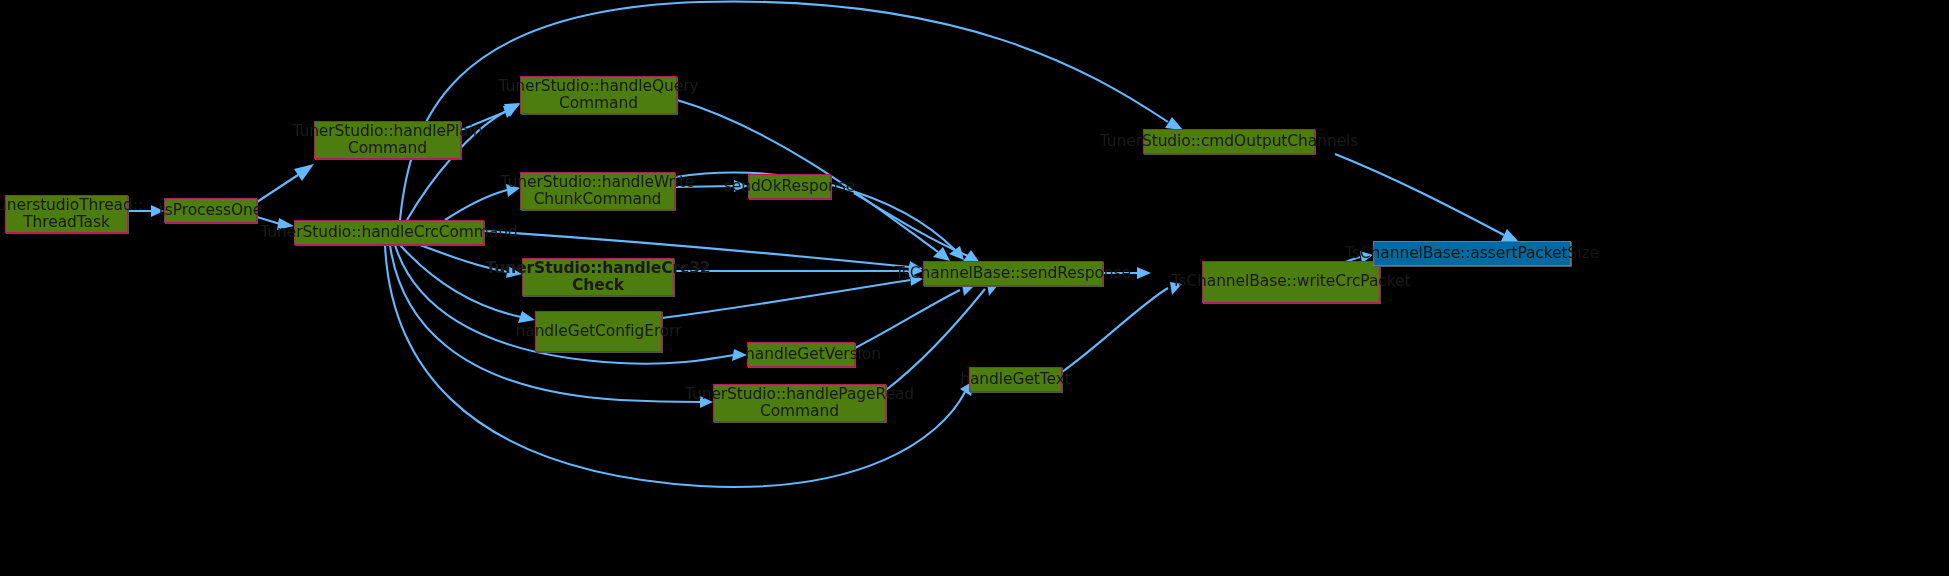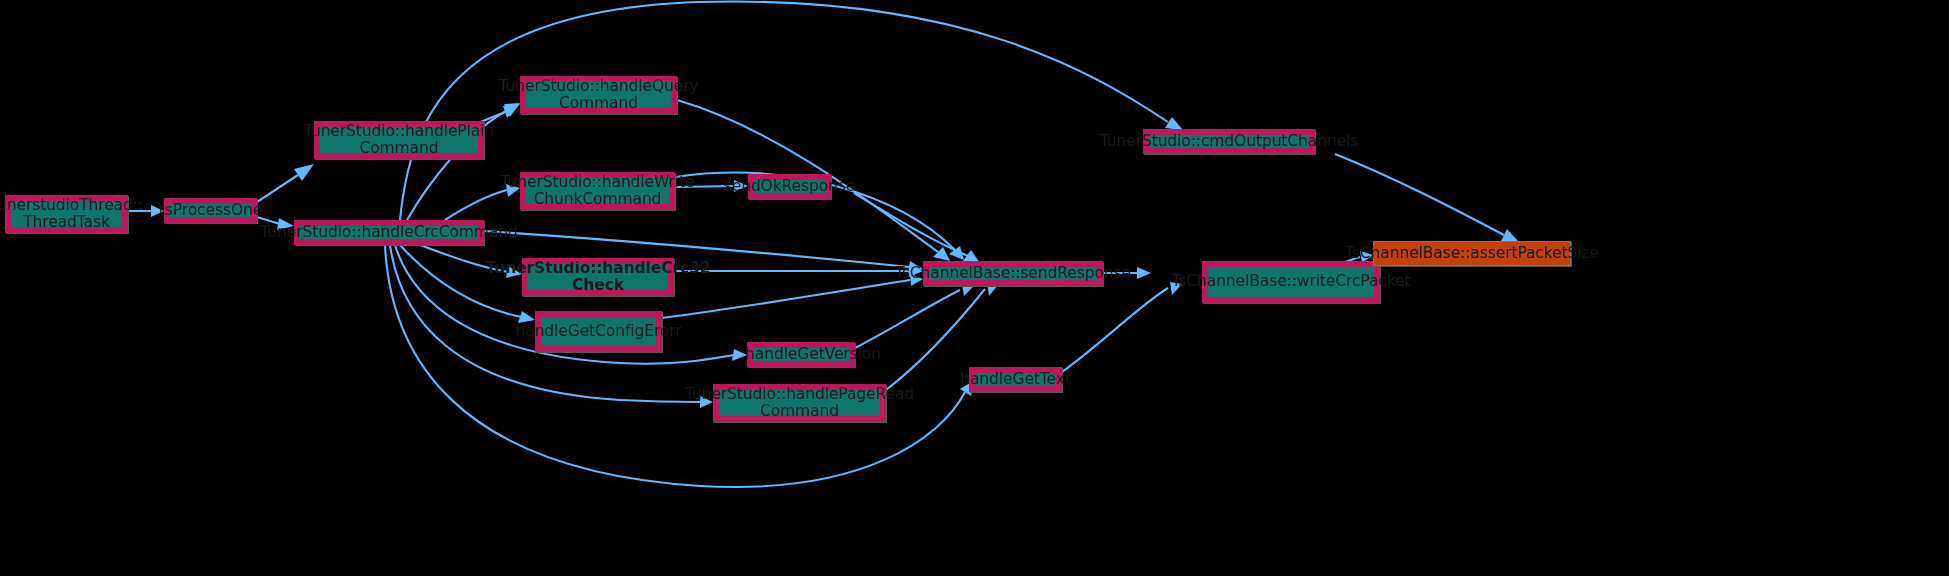--- a/index.html
+++ b/index.html
@@ -18,36 +18,36 @@
   svg.graph {
     position: absolute;
     inset: 0;
     width: 1949px;
     height: 576px;
     display: block;
   }
   .node-box {
     position: absolute;
     box-sizing: border-box;
-    background: #0f766e;
-    border: 6px solid #be185d;
+    background: #4d7c0f;
+    border: 1px solid #be185d;
     display: flex;
     align-items: center;
     justify-content: center;
     text-align: center;
     color: #1a1a1a;
     font-size: 15.5px;
     line-height: 1.12;
     letter-spacing: -0.1px;
     white-space: pre-line;
     padding: 0 5px;
     box-shadow: 1px 1px 0 0 #555555;
   }
   .node-box.highlight {
-    background: #c2410c;
+    background: #0369a1;
     color: #151515;
     border: 1px solid #777777;
     text-align: right;
   }
   .edge-path {
     fill: none;
     stroke: #63b8ff;
     stroke-width: 2.1;
   }
   .edge-head {
@@ -187,21 +187,21 @@
       <polygon class="edge-head" points="1360,251 1373,255 1362,263"></polygon>
     </g>
 
   </svg>
 
   <div class="node-box" style="left:5px;top:195px;width:123px;height:38px;">TunerstudioThread::
 ThreadTask</div>
 
   <div class="node-box" style="left:164px;top:198px;width:93px;height:25px;">tsProcessOne</div>
 
-  <div class="node-box" style="left:314px;top:121px;width:170px;height:38px;text-align:center;">TunerStudio::handlePlain
+  <div class="node-box" style="left:314px;top:121px;width:147px;height:38px;text-align:center;">TunerStudio::handlePlain
 Command</div>
 
   <div class="node-box" style="left:520px;top:76px;width:157px;height:38px;">TunerStudio::handleQuery
 Command</div>
 
   <div class="node-box" style="left:520px;top:172px;width:155px;height:38px;">TunerStudio::handleWrite
 ChunkCommand</div>
 
   <div class="node-box" style="left:294px;top:220px;width:190px;height:25px;">TunerStudio::handleCrcCommand</div>
 

